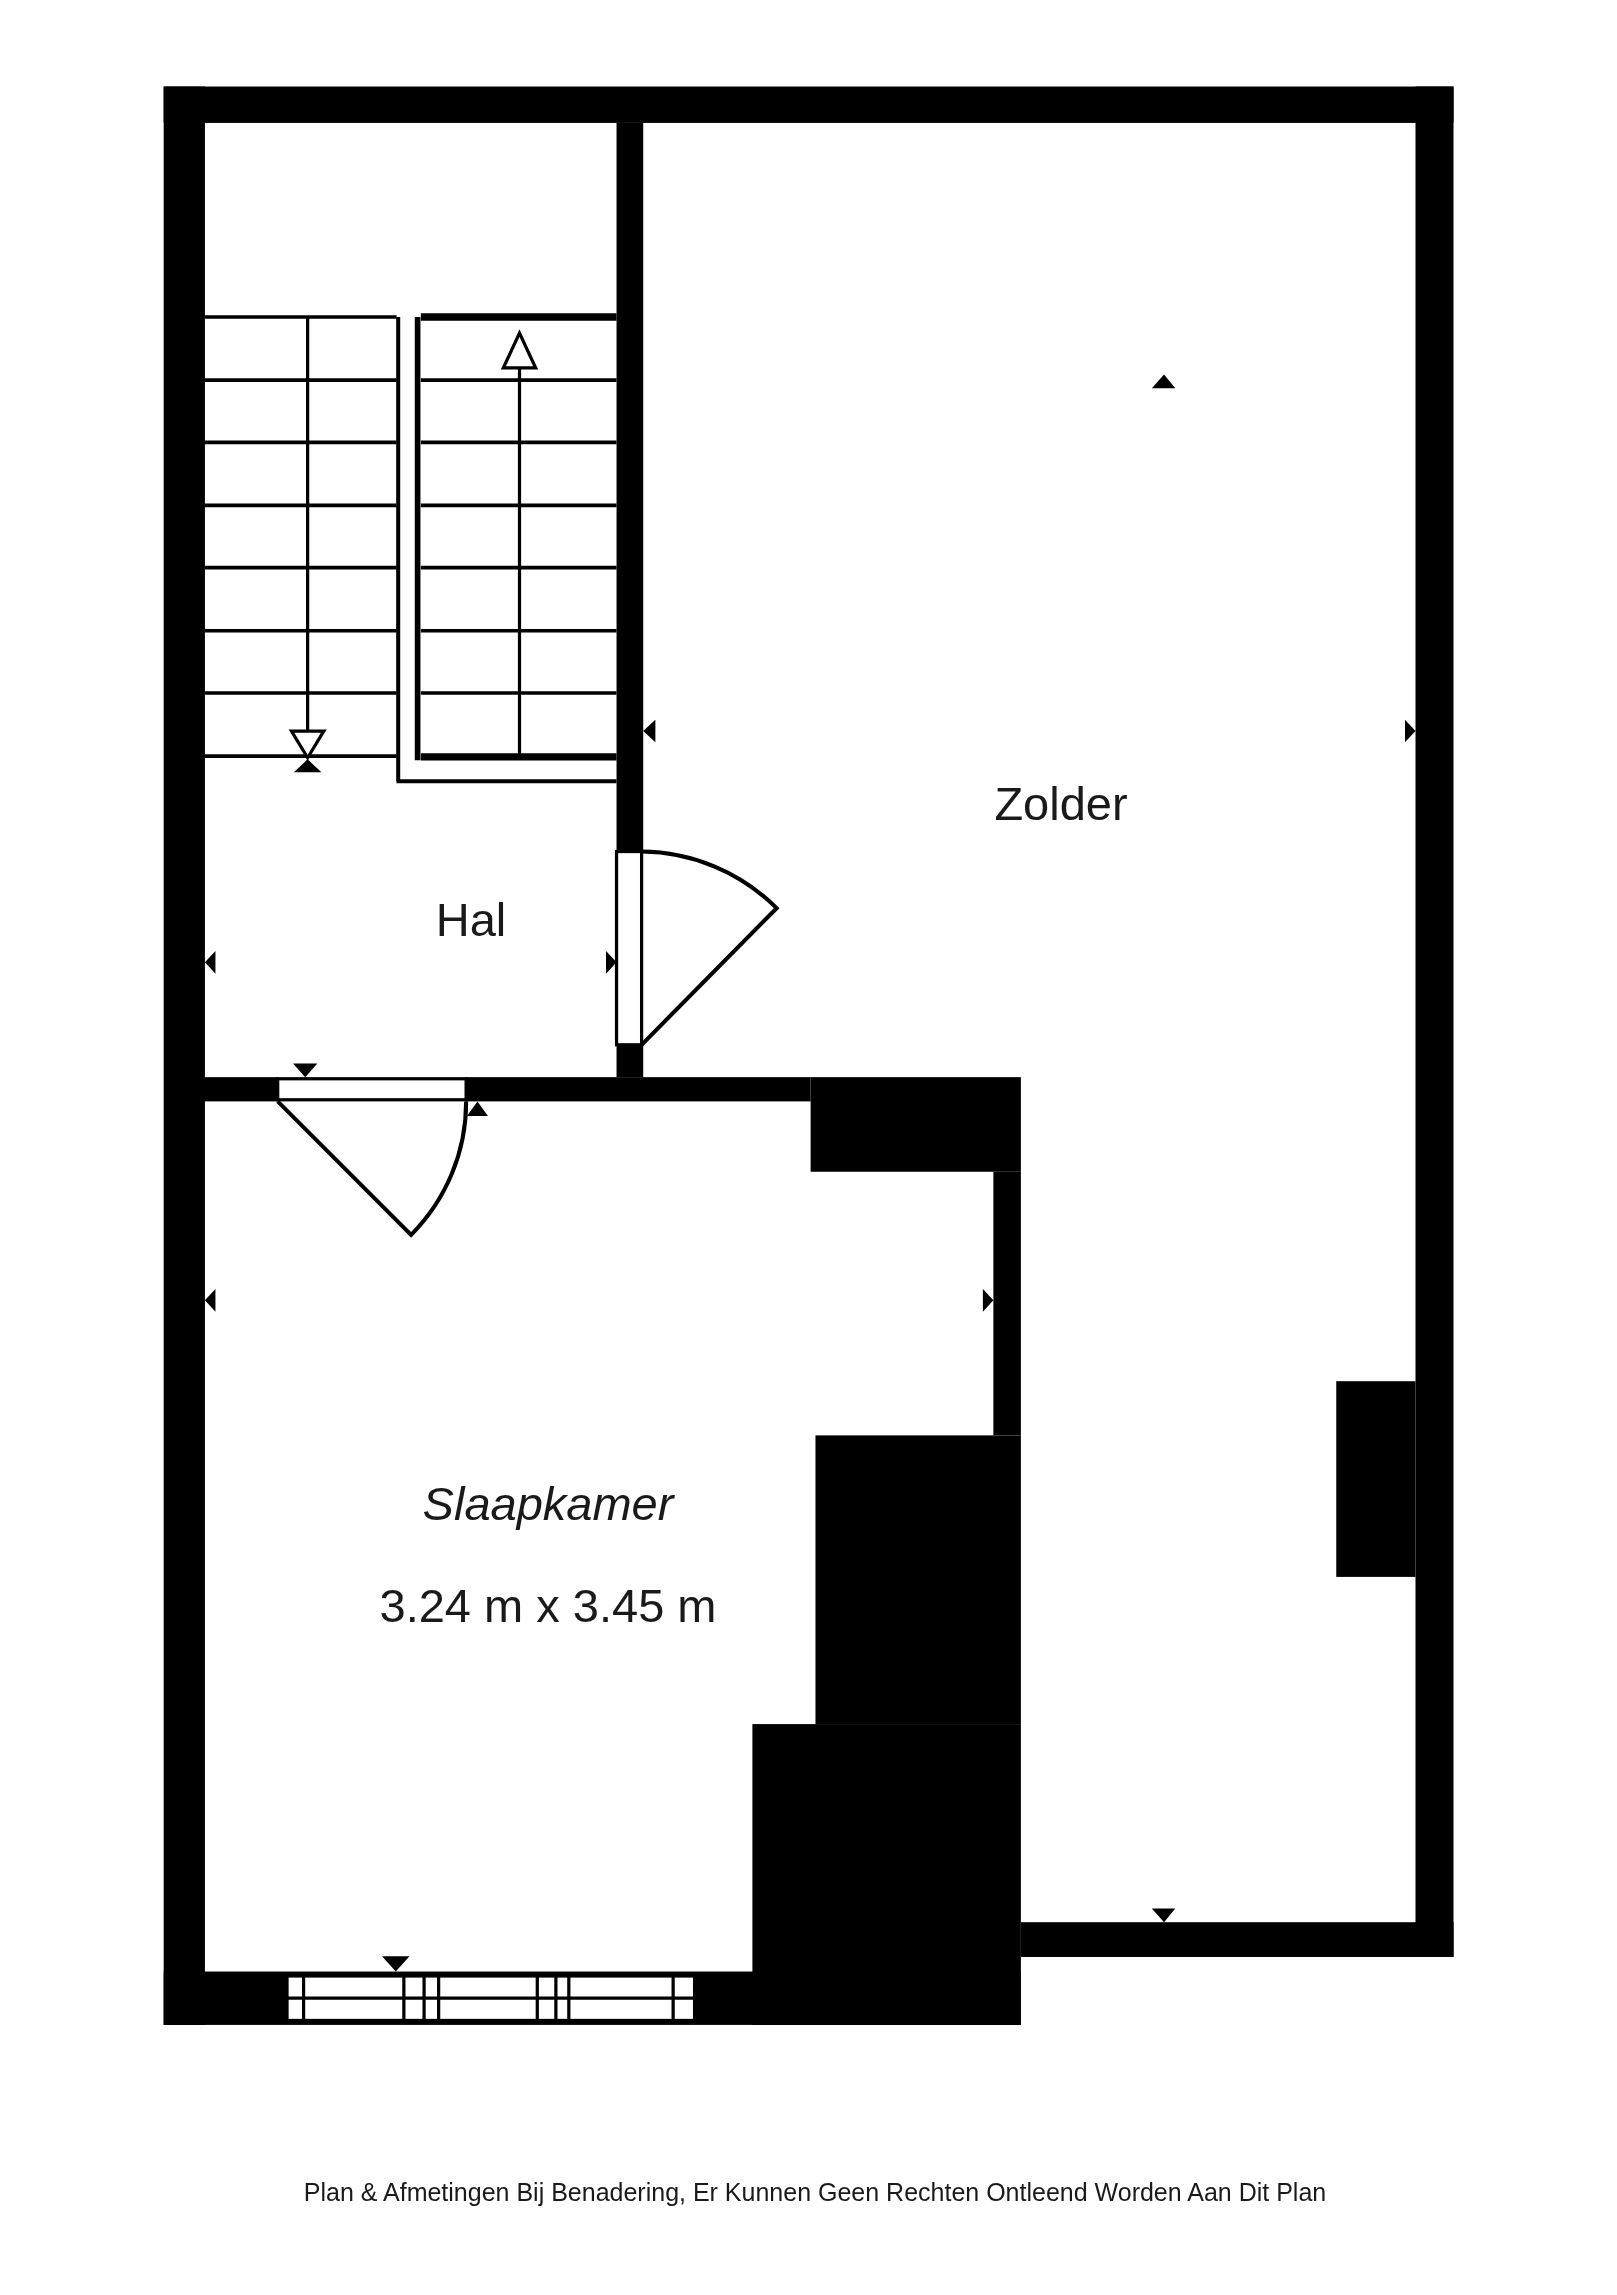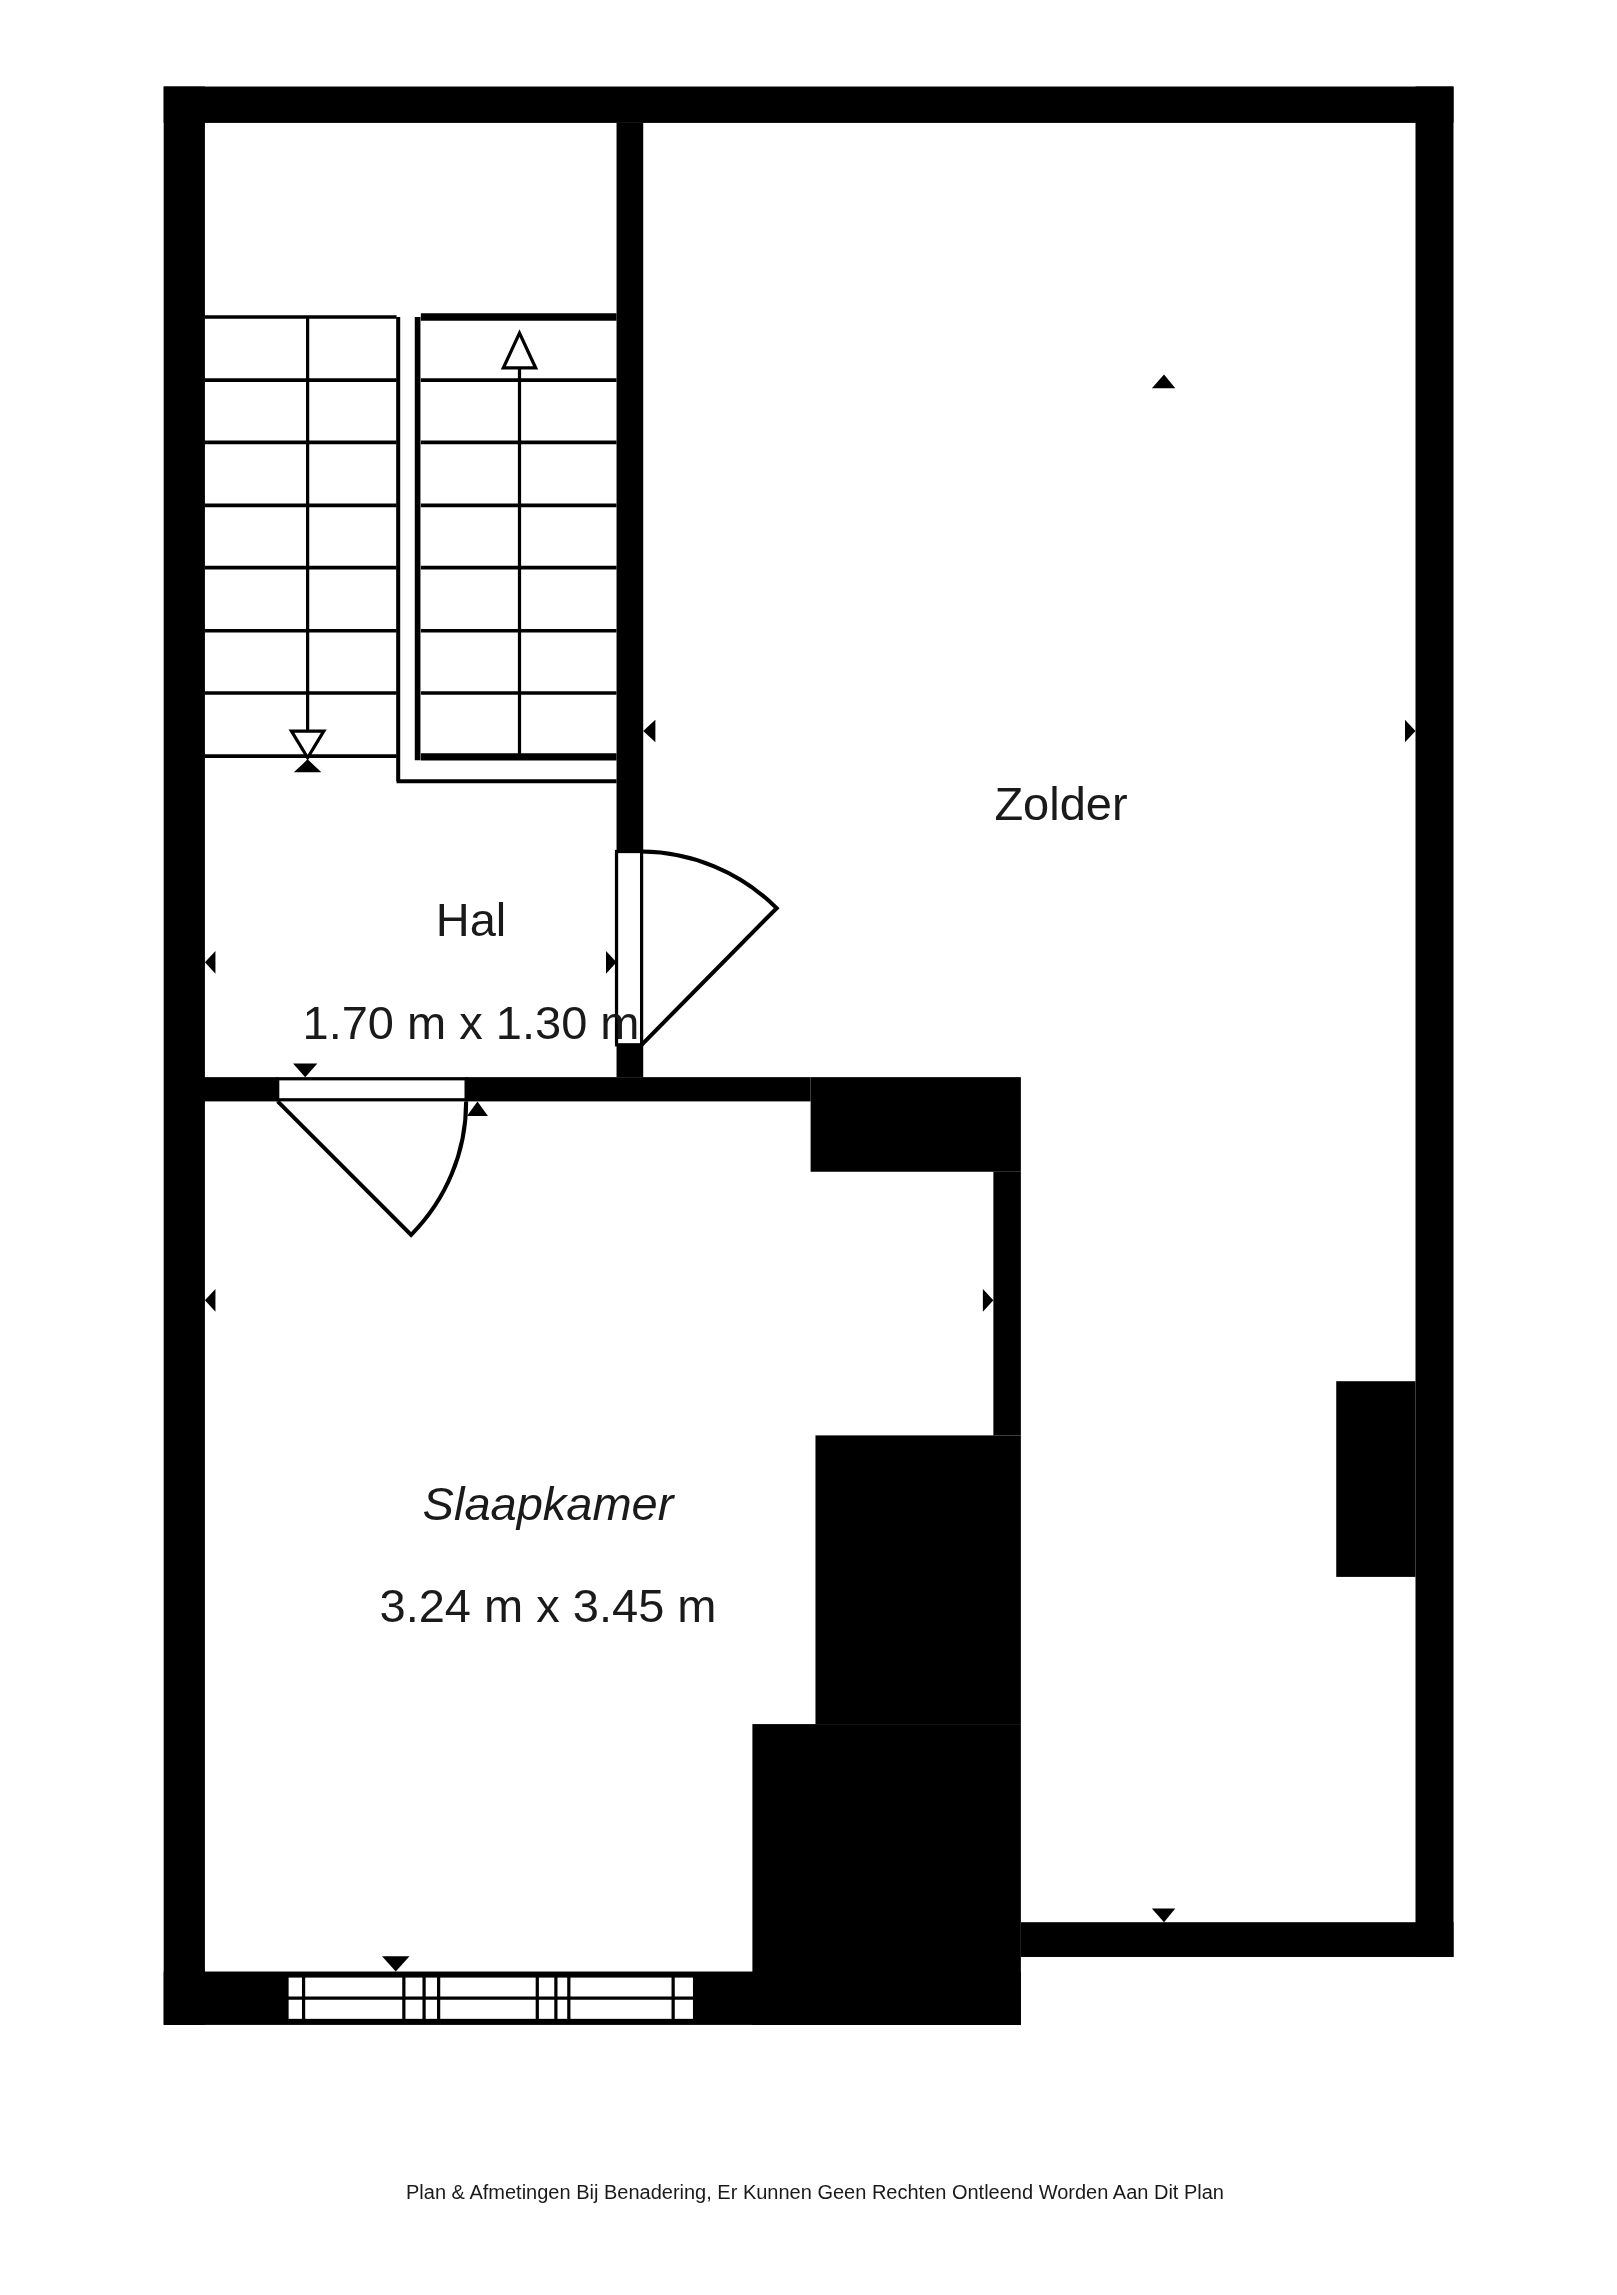--- a/index.html
+++ b/index.html
@@ -19,21 +19,21 @@
     color:#1a1a1a;
     font-size:47px;
     text-align:center;
     line-height:1;
   }
   .footer-note{
     position:absolute;
     transform:translate(-50%,-50%);
     white-space:nowrap;
     color:#1a1a1a;
-    font-size:20px;
+    font-size:25px;
   }
 </style>
 </head>
 <body>
 
 <div class="plan">
 
   <svg width="1618" height="2295" viewBox="0 0 2000 2838">
 
     <g fill="#000000" stroke="none">
@@ -141,21 +141,20 @@
       <polygon points="1228,1608 1215,1594 1215,1622"></polygon>
 
       <polygon points="590,1362 577,1380 603,1380"></polygon>
       <polygon points="489,2438 472,2419 506,2419"></polygon>
     </g>
   </svg>
 
   <div class="room-label" style="left:1061px; top:778px;margin-top:25px;">Zolder</div>
 
   <div class="room-label" style="left:471px; top:919px;">Hal</div>
-  <div class="room-label" style="left:471px; top:1022px;">1.70 m x 1.30 m</div>
 
   <div class="room-label" style="left:548px; top:1503px;font-style:italic;">Slaapkamer</div>
   <div class="room-label" style="left:548px; top:1605px;">3.24 m x 3.45 m</div>
 
   <div class="footer-note" style="left:815px; top:2192px;">Plan &amp; Afmetingen Bij Benadering, Er Kunnen Geen Rechten Ontleend Worden Aan Dit Plan</div>
 
 </div>
 
 
 </body></html>

